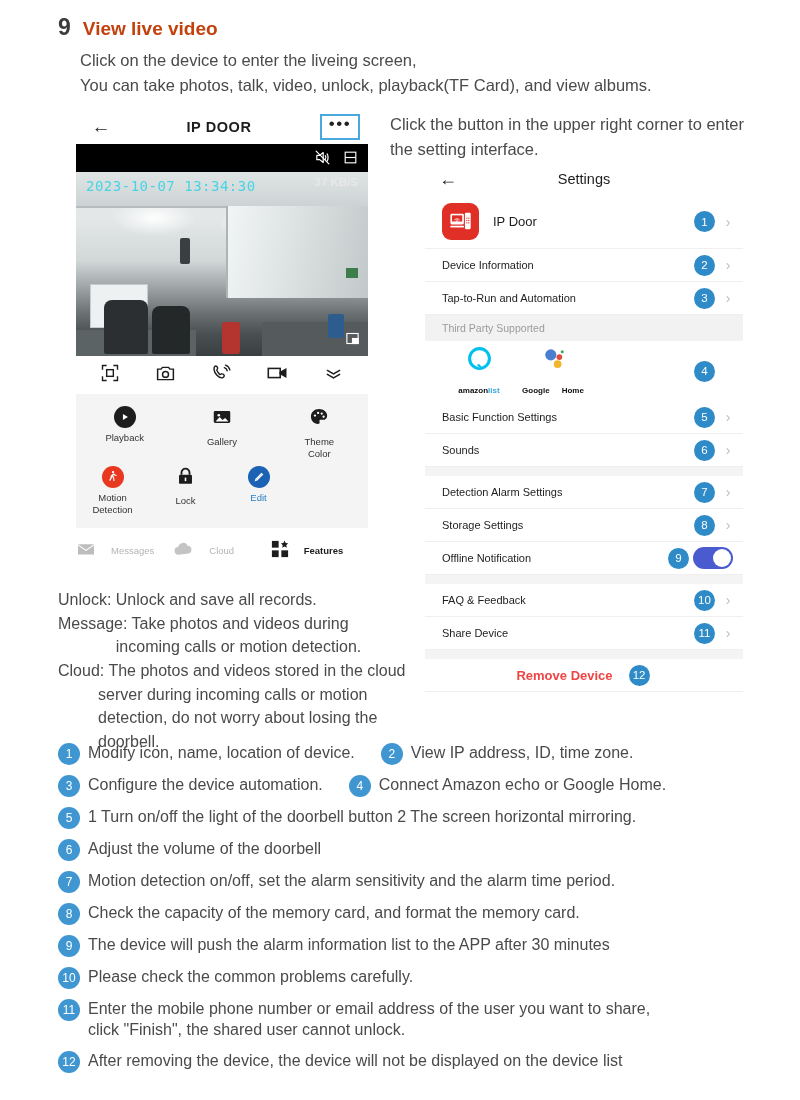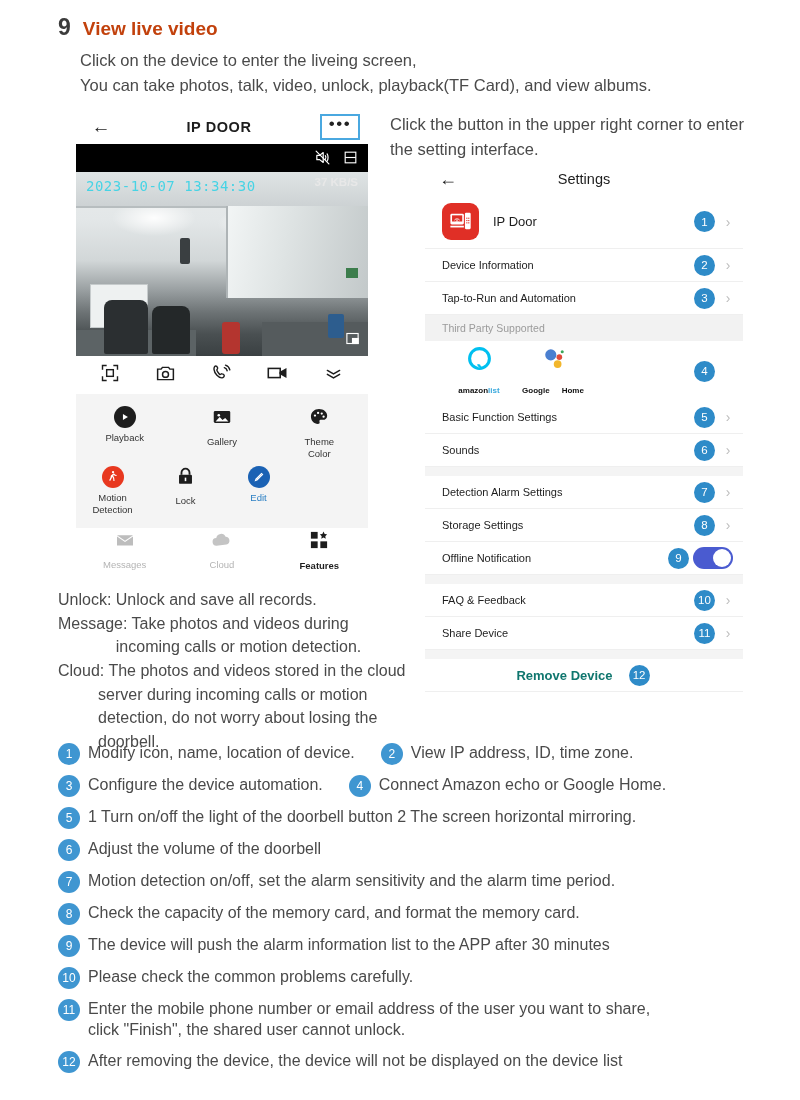--- a/index.html
+++ b/index.html
@@ -123,21 +123,21 @@
   }
   .ic-dark { background: #1d1d1d; }
   .ic-red  { background: #e8381f; }
   .ic-blue { background: #1b62b4; }
 
   
   .tabbar {
     display: flex; background: #fff; height: 44px;
     align-items: center; padding-top: 2px;
   }
-  .tab { flex: 1; display: flex; flex-direction: column; align-items: center; gap: 7px; }
+  .tab { flex: 1; display: flex; flex-direction: row; align-items: center; gap: 15px; }
   .tab-label { font-size: 9.5px; }
   .tab.muted .tab-label { color: #b4b4b4; }
   .tab.active .tab-label { color: #1d1d1d; font-weight: bold; }
 
   
   .right-note {
     position: absolute; left: 390px; top: 112px;
     width: 360px; font-size: 16.5px; line-height: 1.5; color: #4a4a4a;
   }
 
@@ -192,21 +192,21 @@
 
   .toggle {
     width: 40px; height: 22px; border-radius: 11px; background: #4a5bd0;
     position: relative; flex: none; margin: 0 8px 0 4px;
   }
   .toggle .knob {
     position: absolute; right: 2px; top: 2px;
     width: 18px; height: 18px; border-radius: 50%; background: #fff;
   }
   .row-remove { justify-content: center; padding-left: 0; }
-  .row-remove .rm-lbl { font-size: 13px; color: #0f766e; font-weight: bold; margin-right: 16px; }
+  .row-remove .rm-lbl { font-size: 13px; color: #ef4444; font-weight: bold; margin-right: 16px; }
 
   
   .desc {
     position: absolute; left: 58px; top: 588px;
     font-size: 16px; line-height: 1.48; color: #4a4a4a;
     white-space: pre;
     z-index: 6;
   }
 
   

